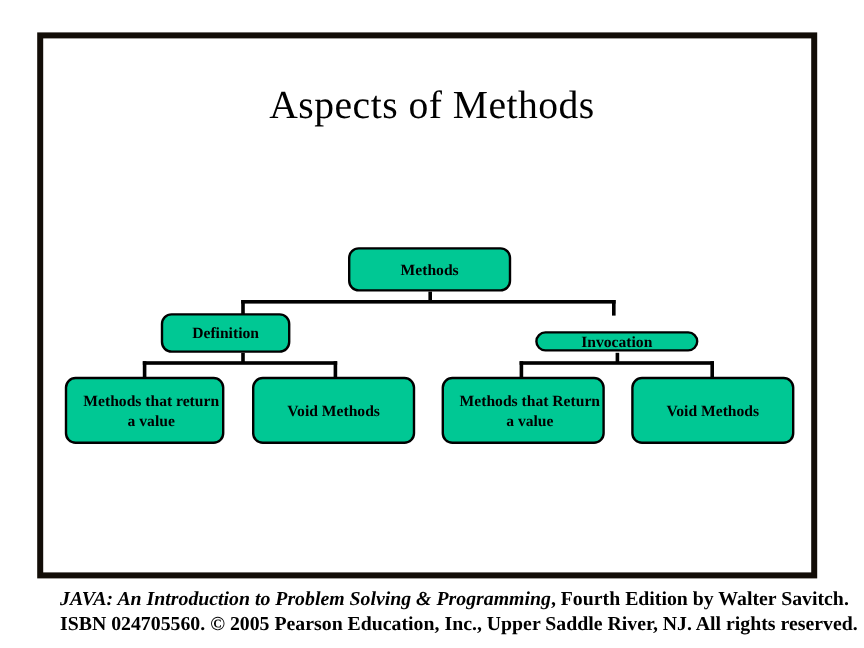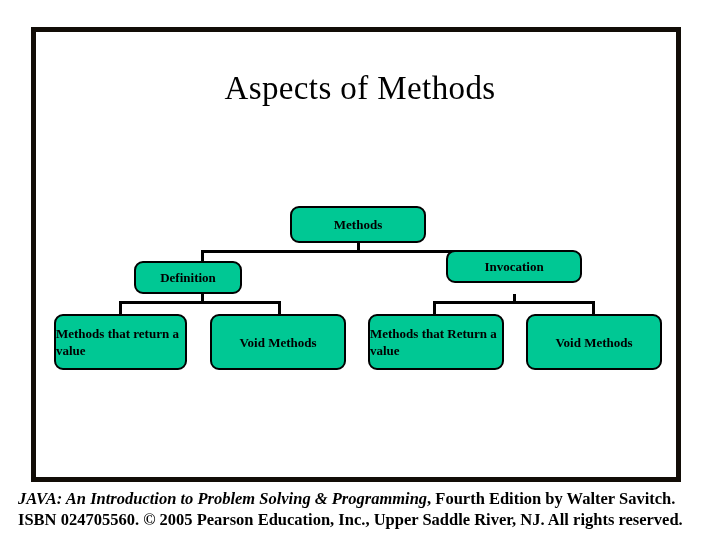--- a/index.html
+++ b/index.html
@@ -66,26 +66,26 @@
     color: #000000;
     font-family: "Liberation Serif", "DejaVu Serif", serif;
     font-weight: bold;
     font-size: 13px;
     line-height: 17px;
     display: flex;
     align-items: center;
     z-index: 2;
   }
   .node.center { justify-content: center; text-align: right; }
-  .node.left   { justify-content: flex-start; text-align: left; }
+  .node.left   { justify-content: flex-start; text-align: center; padding-left: 11px; }
 
   
   #node-methods      { left: 290px; top: 206px; width: 136px; height: 37px; }
   #node-definition   { left: 134px; top: 261px; width: 108px; height: 33px; }
-  #node-invocation   { left: 446px; top: 250px; width: 136px; height: 33px; }
+  #node-invocation   { left: 446px; top: 276px; width: 136px; height: 17px; }
   #node-def-return   { left: 54px;  top: 314px; width: 133px; height: 56px; }
   #node-def-void     { left: 210px; top: 314px; width: 136px; height: 56px; }
   #node-inv-return   { left: 368px; top: 314px; width: 136px; height: 56px; }
   #node-inv-void     { left: 526px; top: 314px; width: 136px; height: 56px; }
 
   
   .conn {
     position: absolute;
     background: #000000;
     z-index: 1;
@@ -118,21 +118,21 @@
     top: 488px;
     width: 720px;
     padding: 0 18px;
     box-sizing: border-box;
     font-family: "Liberation Serif", "DejaVu Serif", serif;
     font-weight: bold;
     font-size: 16.5px;
     line-height: 21px;
     color: #000000;
   }
-  #footer .line { white-space: nowrap; }
+  #footer .line { white-space: nowrap; margin-left: 32px; }
   #footer .booktitle { font-style: italic; }
 </style>
 </head>
 <body>
 
 <div id="slide">
 
   <div id="frame"></div>
 
   <div id="title">Aspects of Methods</div>

